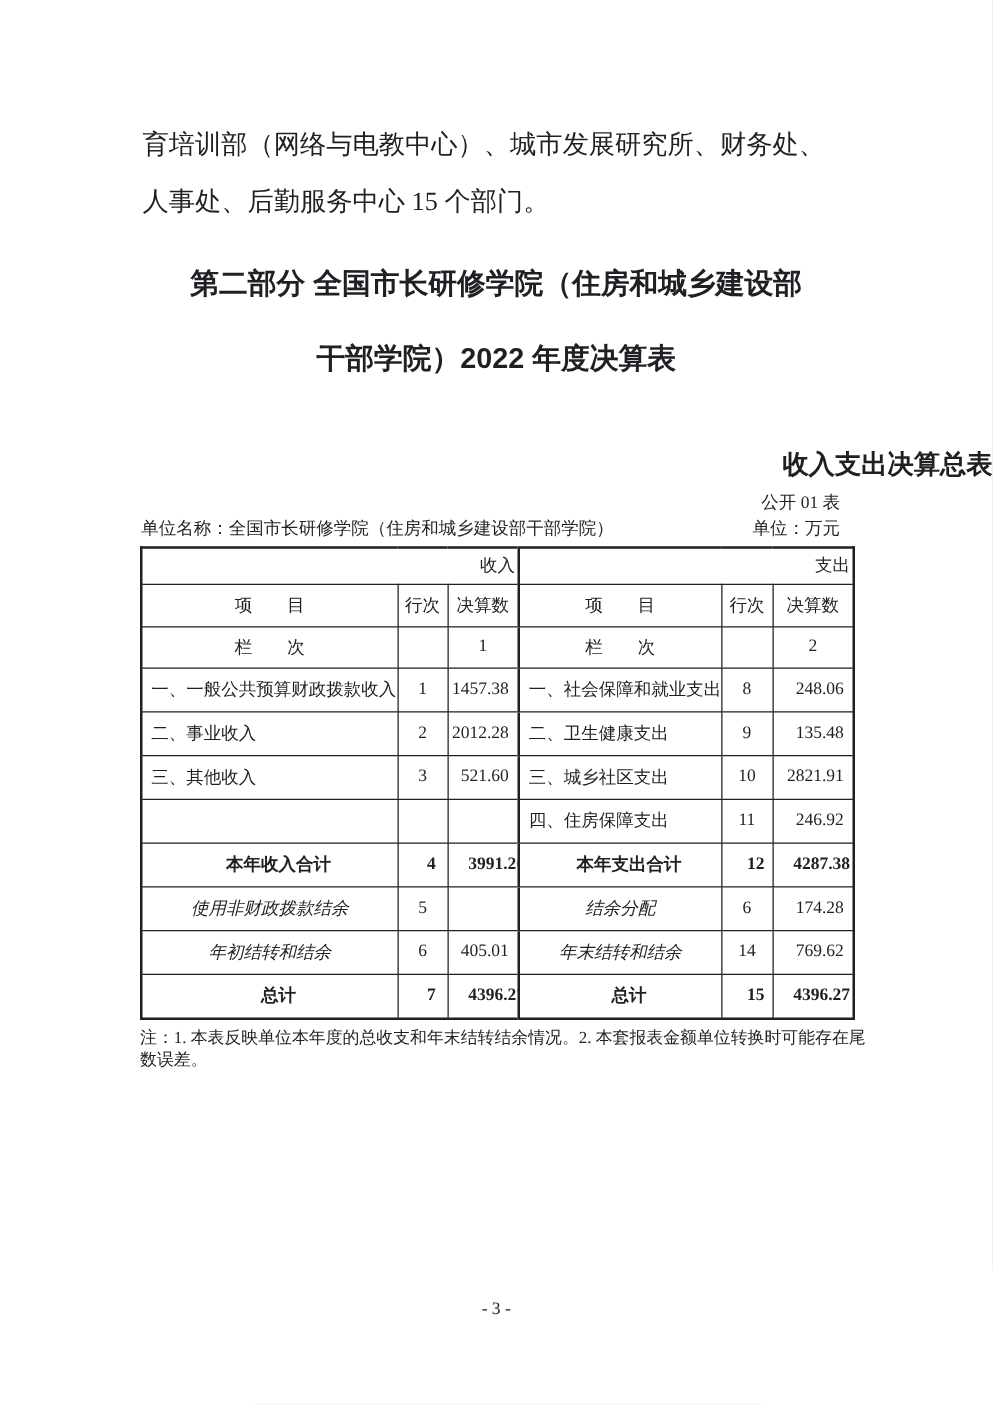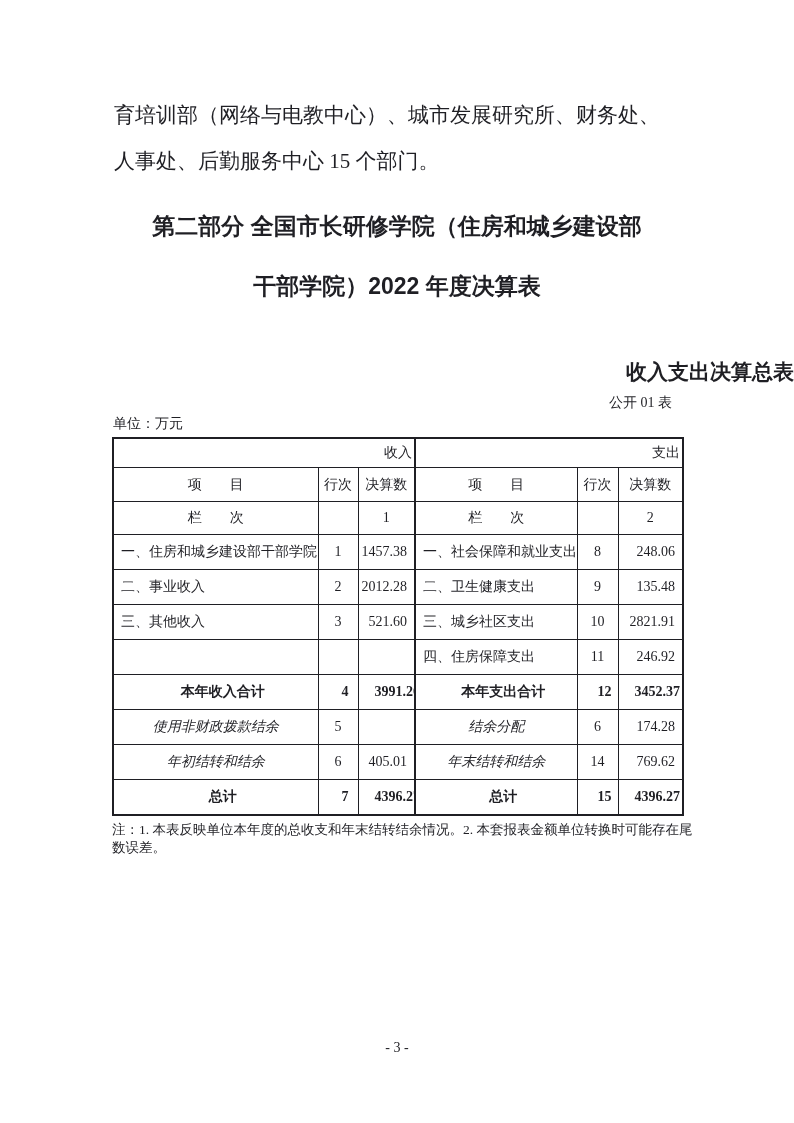--- a/index.html
+++ b/index.html
@@ -85,20 +85,21 @@
   <h1 class="section-heading">
     <div>第二部分 全国市长研修学院（住房和城乡建设部</div>
     <div>干部学院）2022 年度决算表</div>
   </h1>
 
   <div class="table-title">收入支出决算总表</div>
 
   <div class="public-label">公开 01 表</div>
 
   <div class="meta-row">
+    <span>单位名称：全国市长研修学院（住房和城乡建设部干部学院）</span>
     <span>单位：万元</span>
   </div>
 
   <table class="main">
     <colgroup>
       <col style="width:205px">
         <col style="width:40px">
         <col style="width:57px">
       <col style="width:162px">
         <col style="width:41px">
@@ -120,21 +121,21 @@
       <tr class="r-lanci">
         <td>栏　　次</td>
         <td></td>
         <td class="c-amt">1</td>
         <td class="center-div">栏　　次</td>
         <td></td>
         <td class="c-amt">2</td>
       </tr>
 
       <tr class="row-item">
-        <td class="c-item">一、住房和城乡建设部干部学院</td>
+        <td class="c-item">一、一般公共预算财政拨款收入</td>
         <td class="c-line">1</td>
         <td class="c-amt">1457.38</td>
         <td class="c-item center-div">一、社会保障和就业支出</td>
         <td class="c-line">8</td>
         <td class="c-amt">248.06</td>
       </tr>
       <tr class="row-item">
         <td class="c-item">二、事业收入</td>
         <td class="c-line">2</td>
         <td class="c-amt">2012.28</td>
@@ -157,21 +158,21 @@
         <td class="c-item center-div">四、住房保障支出</td>
         <td class="c-line">11</td>
         <td class="c-amt">246.92</td>
       </tr>
       <tr class="row-total">
         <td class="c-item">本年收入合计</td>
         <td class="c-line">4</td>
         <td class="c-amt">3991.26</td>
         <td class="c-item center-div">本年支出合计</td>
         <td class="c-line">12</td>
-        <td class="c-amt">3452.37</td>
+        <td class="c-amt">4287.38</td>
       </tr>
       <tr class="row-center">
         <td class="c-item">使用非财政拨款结余</td>
         <td class="c-line">5</td>
         <td class="c-amt"></td>
         <td class="c-item center-div">结余分配</td>
         <td class="c-line">6</td>
         <td class="c-amt">174.28</td>
       </tr>
       <tr class="row-center">

